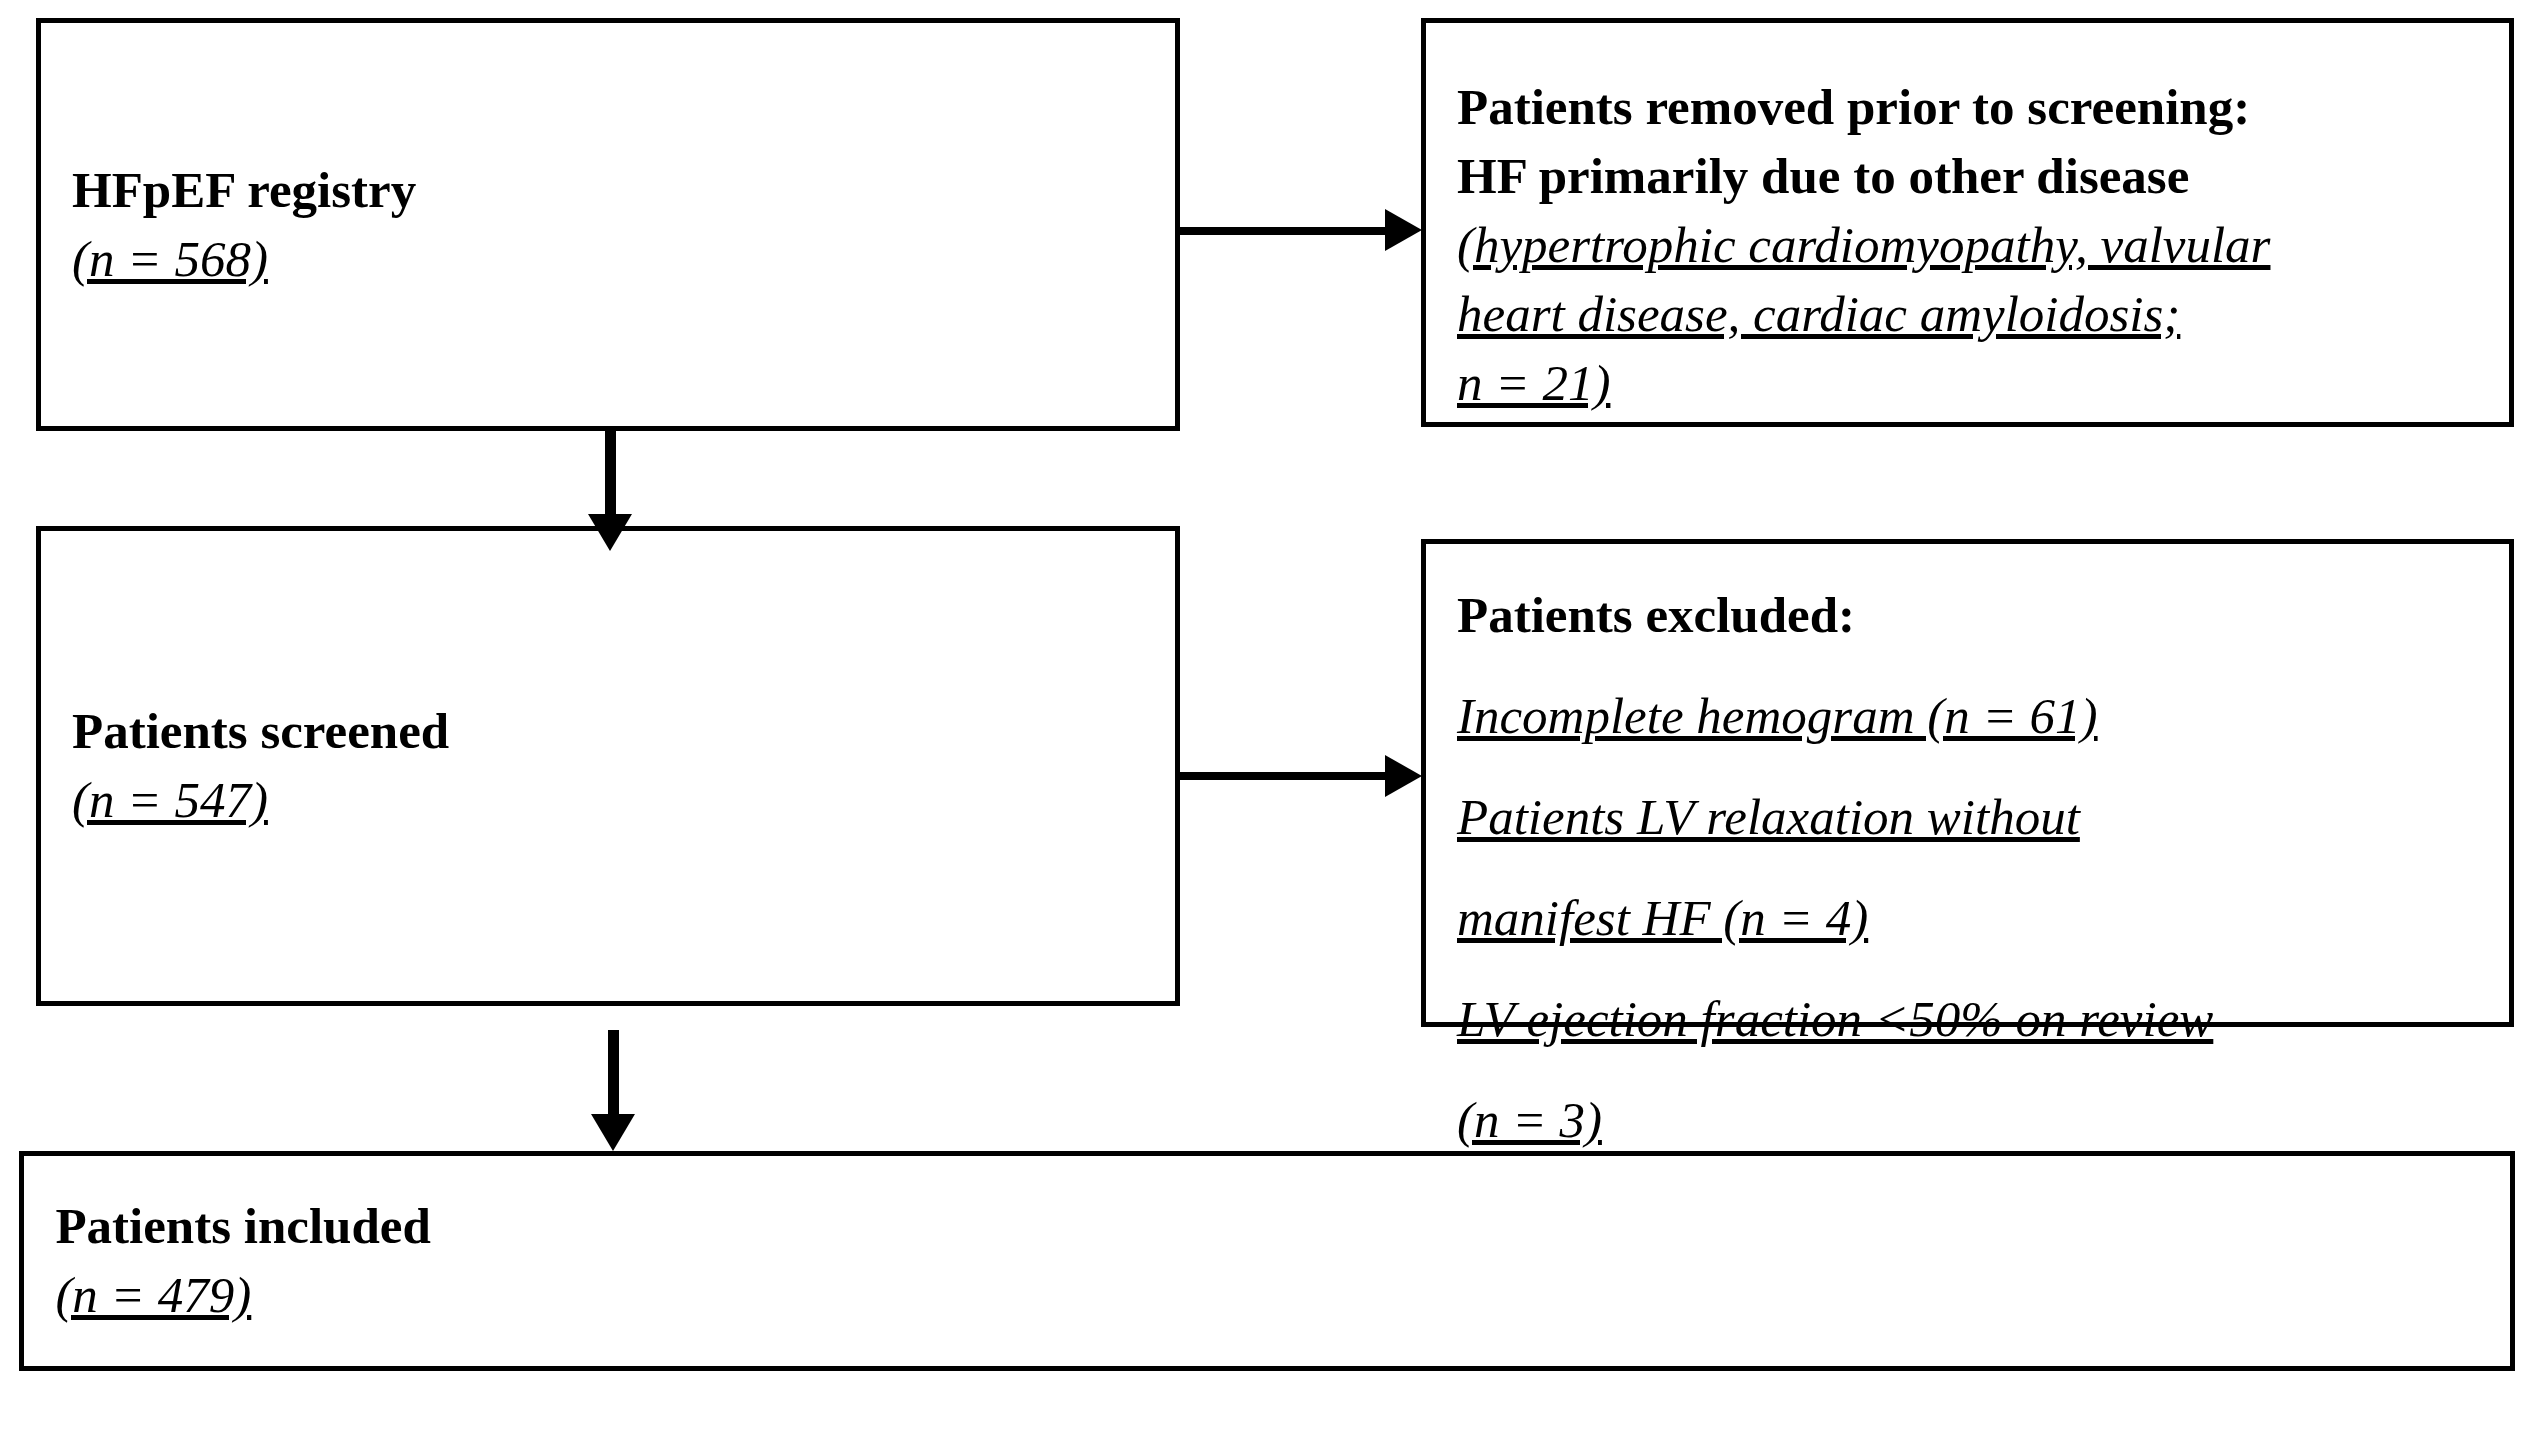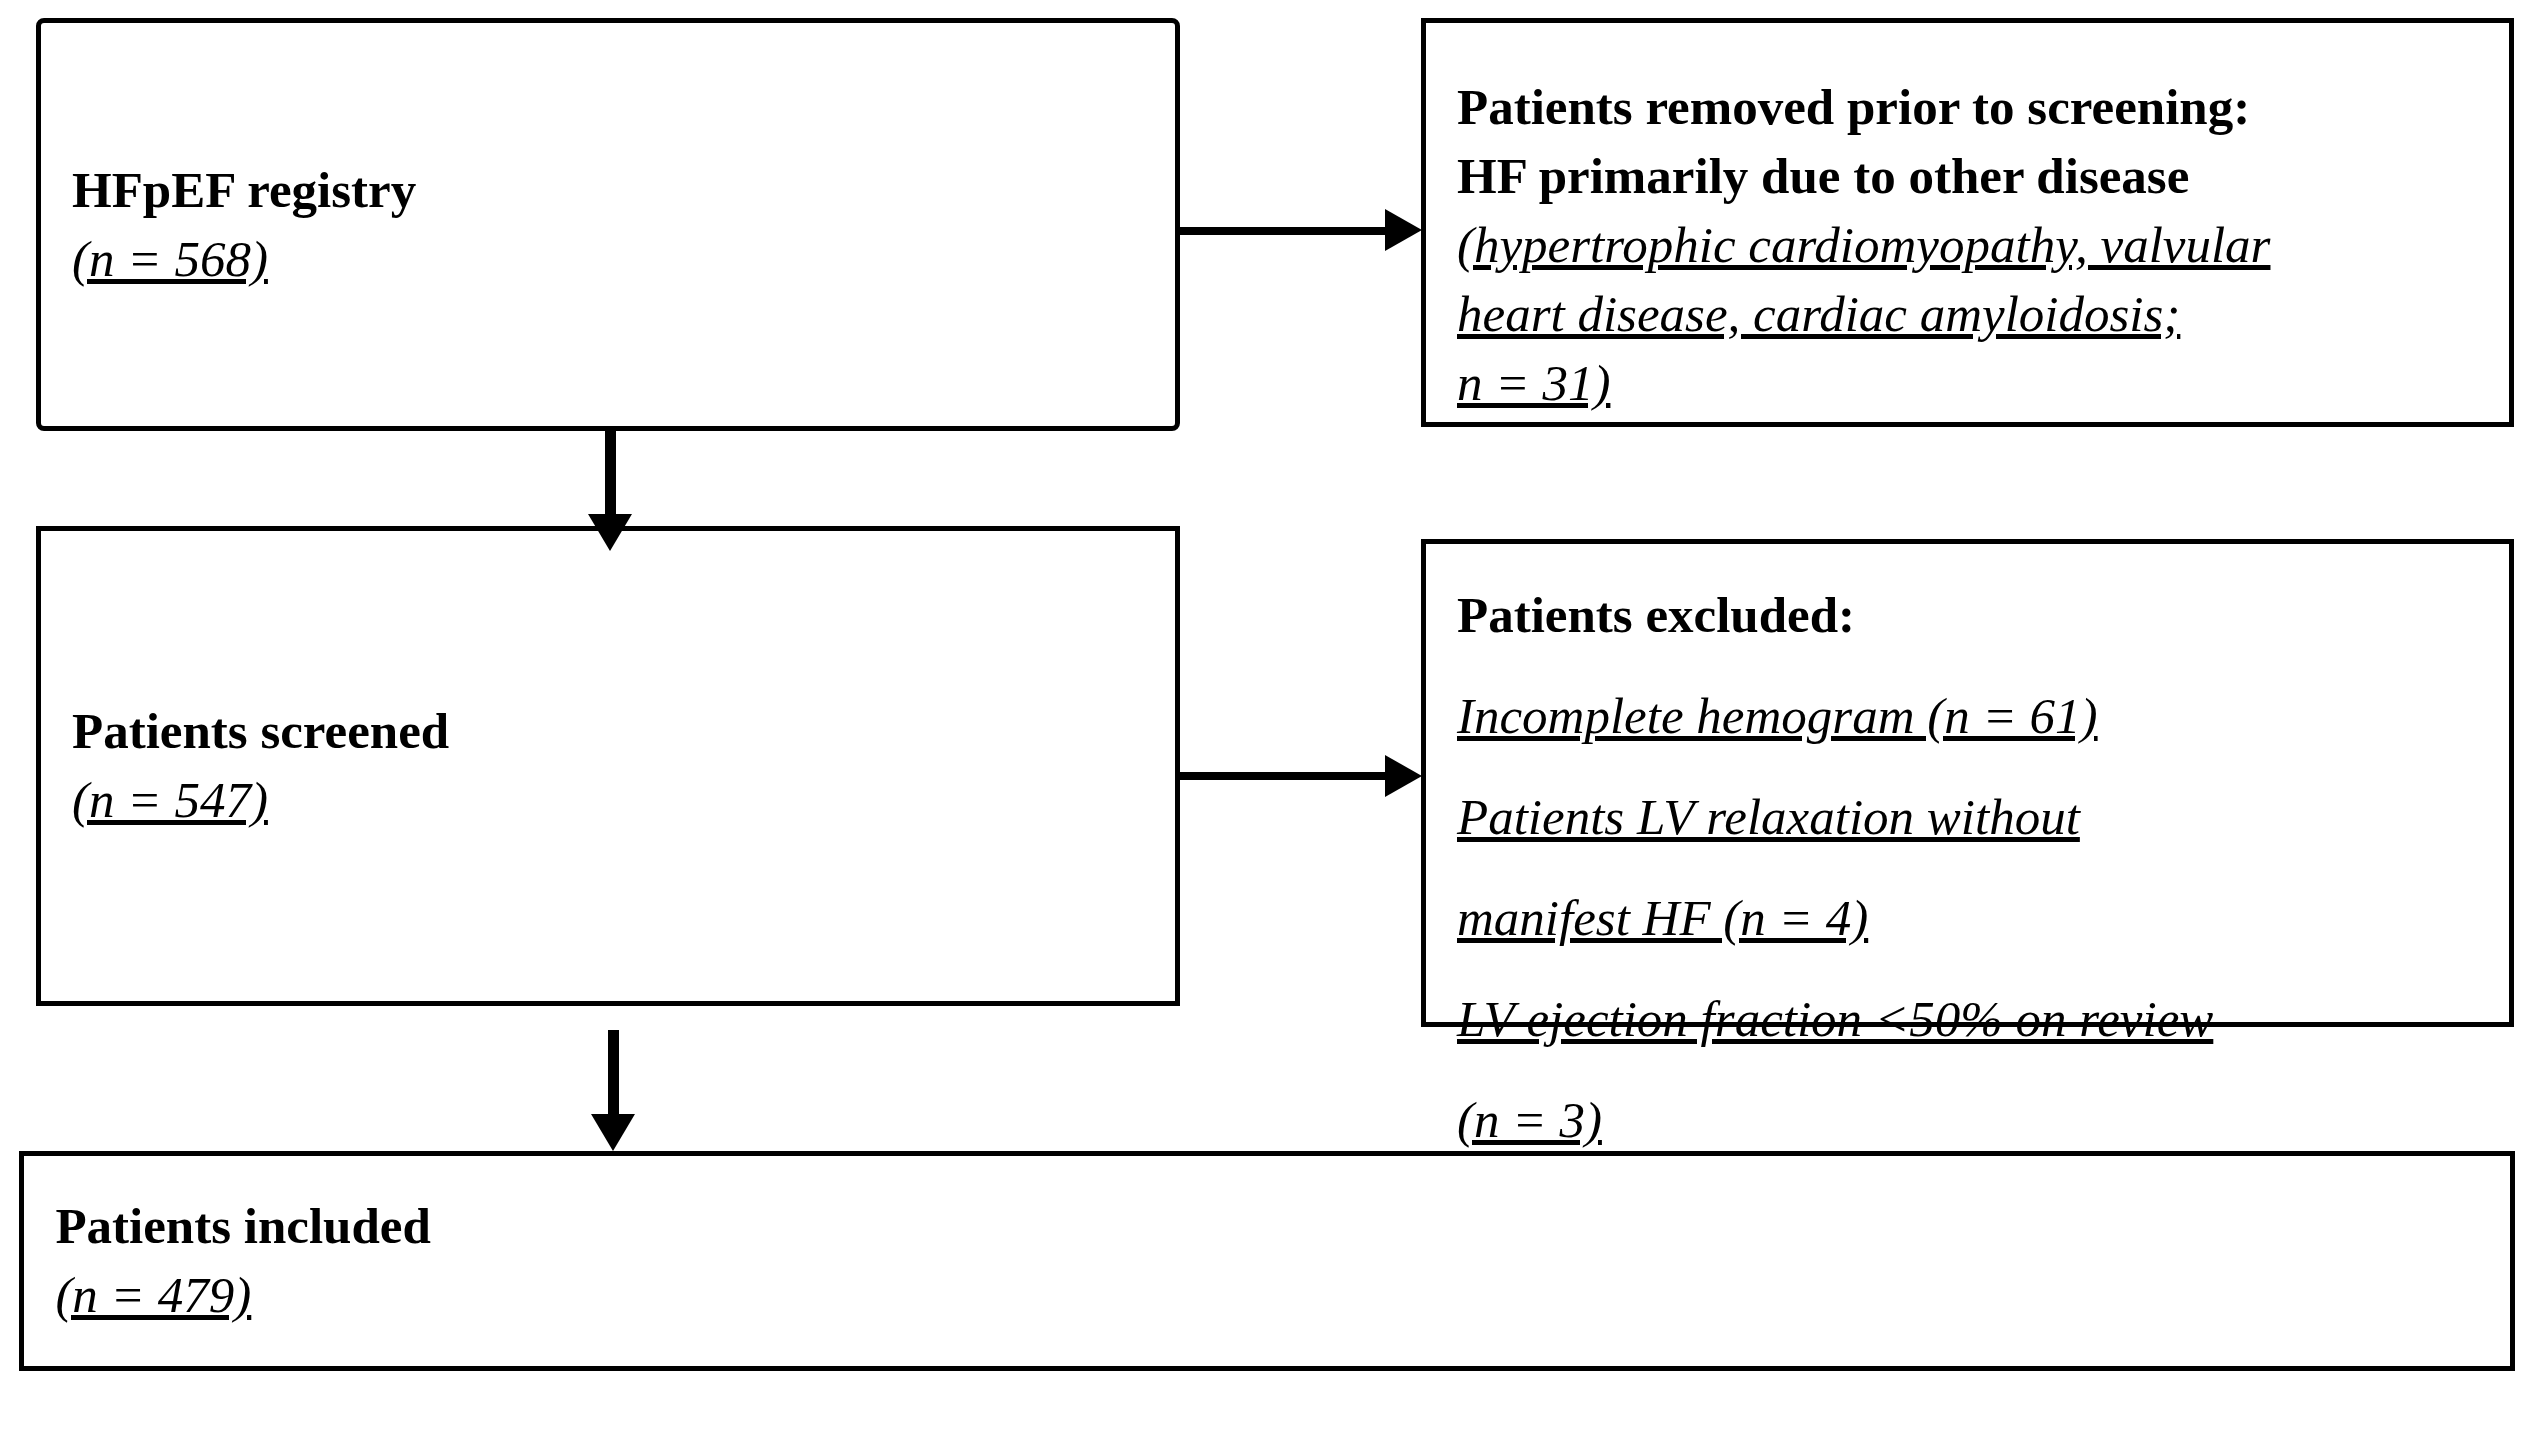--- a/index.html
+++ b/index.html
@@ -35,21 +35,21 @@
   }
   .line {
     font-size: 51px;
     line-height: 69px;
     white-space: nowrap;
   }
   .t-bold   { font-weight: 700; }
   .t-italic { font-style: italic; text-decoration: underline; }
 
   
-  #box-registry { left: 36px;   top: 18.4px;   width: 1144px; height: 413px; border-radius: 8px; }
+  #box-registry { left: 36px;   top: 18.4px;   width: 1144px; height: 413px; }
   #box-removed  { left: 1421px; top: 18.4px;   width: 1093px; height: 409px; }
   #box-screened { left: 36px;   top: 526px;  width: 1144px; height: 480px; }
   #box-excluded { left: 1421px; top: 539px;  width: 1093px; height: 488px; }
   #box-included { left: 19.4px;   top: 1151px; width: 2496px; height: 220px; }
 
   #box-removed  .box-inner { padding-top: 50px; }
   #box-excluded .box-inner { padding-top: 37px; gap: 32px; }
 
   
   .shaft { position: absolute; background: #000000; }
@@ -90,21 +90,21 @@
       <div class="line t-italic">(n = 568)</div>
     </div>
   </div>
 
   <div class="box" id="box-removed">
     <div class="box-inner top-align">
       <div class="line t-bold">Patients removed prior to screening:</div>
       <div class="line t-bold">HF primarily due to other disease</div>
       <div class="line t-italic">(hypertrophic cardiomyopathy, valvular</div>
       <div class="line t-italic">heart disease, cardiac amyloidosis;</div>
-      <div class="line t-italic">n = 31)</div>
+      <div class="line t-italic">n = 21)</div>
     </div>
   </div>
 
   <div class="box" id="box-screened">
     <div class="box-inner">
       <div class="line t-bold">Patients screened</div>
       <div class="line t-italic">(n = 547)</div>
     </div>
   </div>
 

